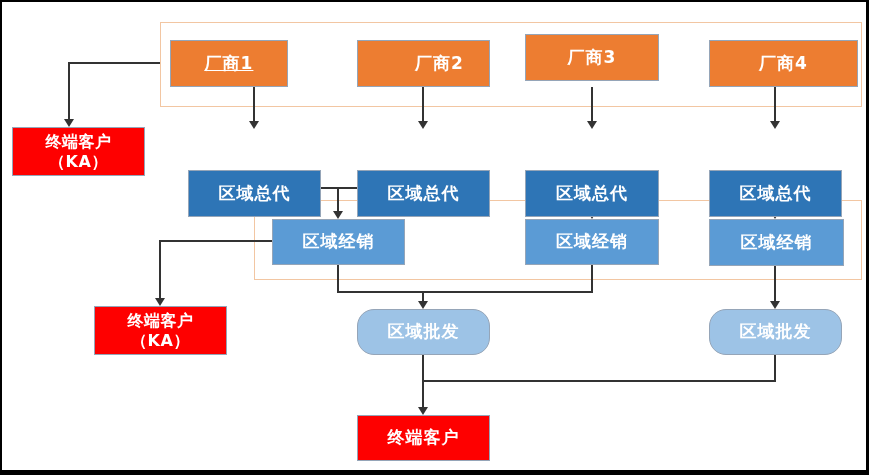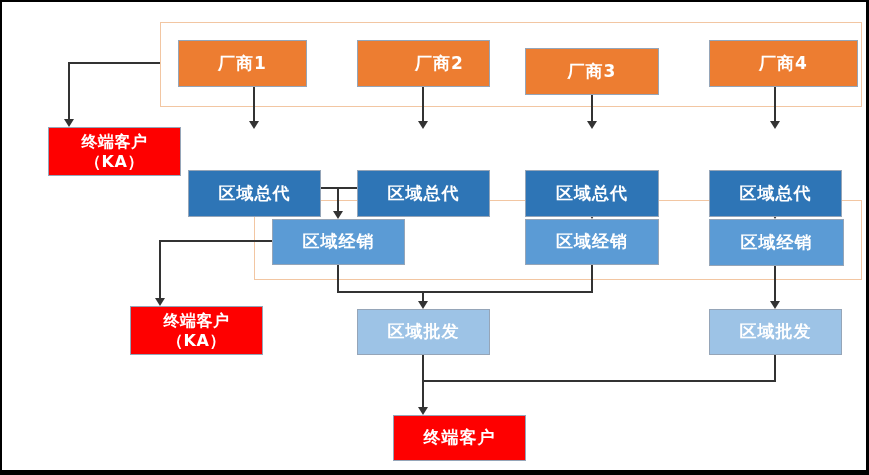--- a/index.html
+++ b/index.html
@@ -36,22 +36,22 @@
     flex-direction: column;
     align-items: center;
     justify-content: center;
     text-align: center;
     line-height: 1.25;
   }
   .box.two-line { font-size: 16px; letter-spacing: 0.5px; }
   .orange  { background: var(--manufacturer, #ED7D31); }
   .dblue   { background: var(--general-agent, #2E75B6); margin-top: 40px; }
   .mblue   { background: var(--distributor, #5B9BD5); }
-  .lblue   { background: var(--wholesaler, #9DC3E6); }
-  .red     { background: var(--customer, #FE0000); margin-left: 36px; }
+  .lblue   { background: var(--wholesaler, #9DC3E6); border-radius: 17px; }
+  .red     { background: var(--customer, #FE0000); }
   .line {
     position: absolute;
     background: var(--line, #333333);
   }
   .line.v { width: 2px; }
   .line.h { height: 2px; }
   .arrowhead {
     position: absolute;
     width: 0;
     height: 0;
@@ -103,27 +103,27 @@
   <div class="arrowhead" style="left:416px; top:299px;"></div>
 
   <div class="line v" style="left:772px; top:263px; height:38px;"></div>
   <div class="arrowhead" style="left:768px; top:299px;"></div>
 
   <div class="line v" style="left:420px; top:353px; height:54px;"></div>
   <div class="line h" style="left:420px; top:378px; width:354px;"></div>
   <div class="line v" style="left:772px; top:353px; height:27px;"></div>
   <div class="arrowhead" style="left:416px; top:405px;"></div>
 
-  <div class="box orange" style="left:176px; top:38px; width:129px; height:47px;">
+  <div class="box orange" style="left:168px; top:38px; width:118px; height:47px;text-decoration:underline;">
     <span>厂商1</span>
   </div>
   <div class="box orange" style="left:355px; top:38px; width:133px; height:47px;padding-left:32px;">
     <span>厂商2</span>
   </div>
-  <div class="box orange" style="left:523px; top:46px; width:134px; height:47px;">
+  <div class="box orange" style="left:523px; top:32px; width:134px; height:47px;">
     <span>厂商3</span>
   </div>
   <div class="box orange" style="left:707px; top:38px; width:149px; height:47px;">
     <span>厂商4</span>
   </div>
 
   <div class="box dblue" style="left:186px; top:128px; width:133px; height:47px;">
     <span>区域总代</span>
   </div>
   <div class="box dblue" style="left:355px; top:128px; width:133px; height:47px;">

